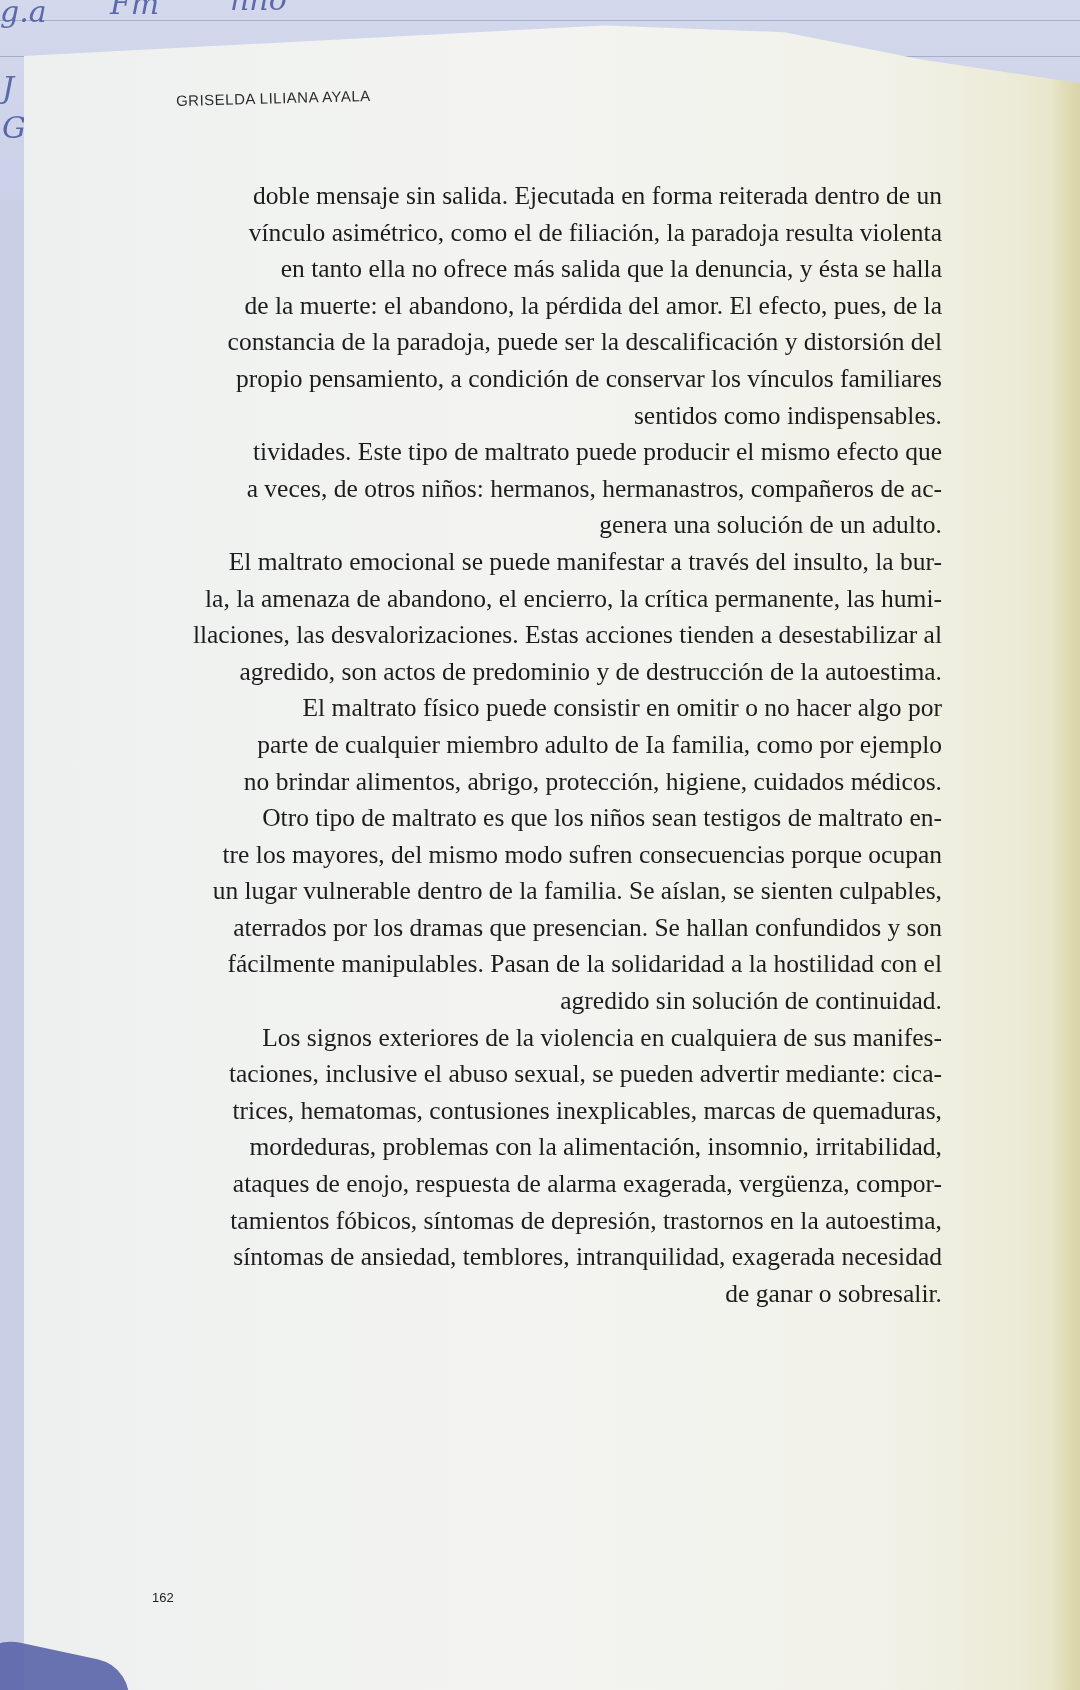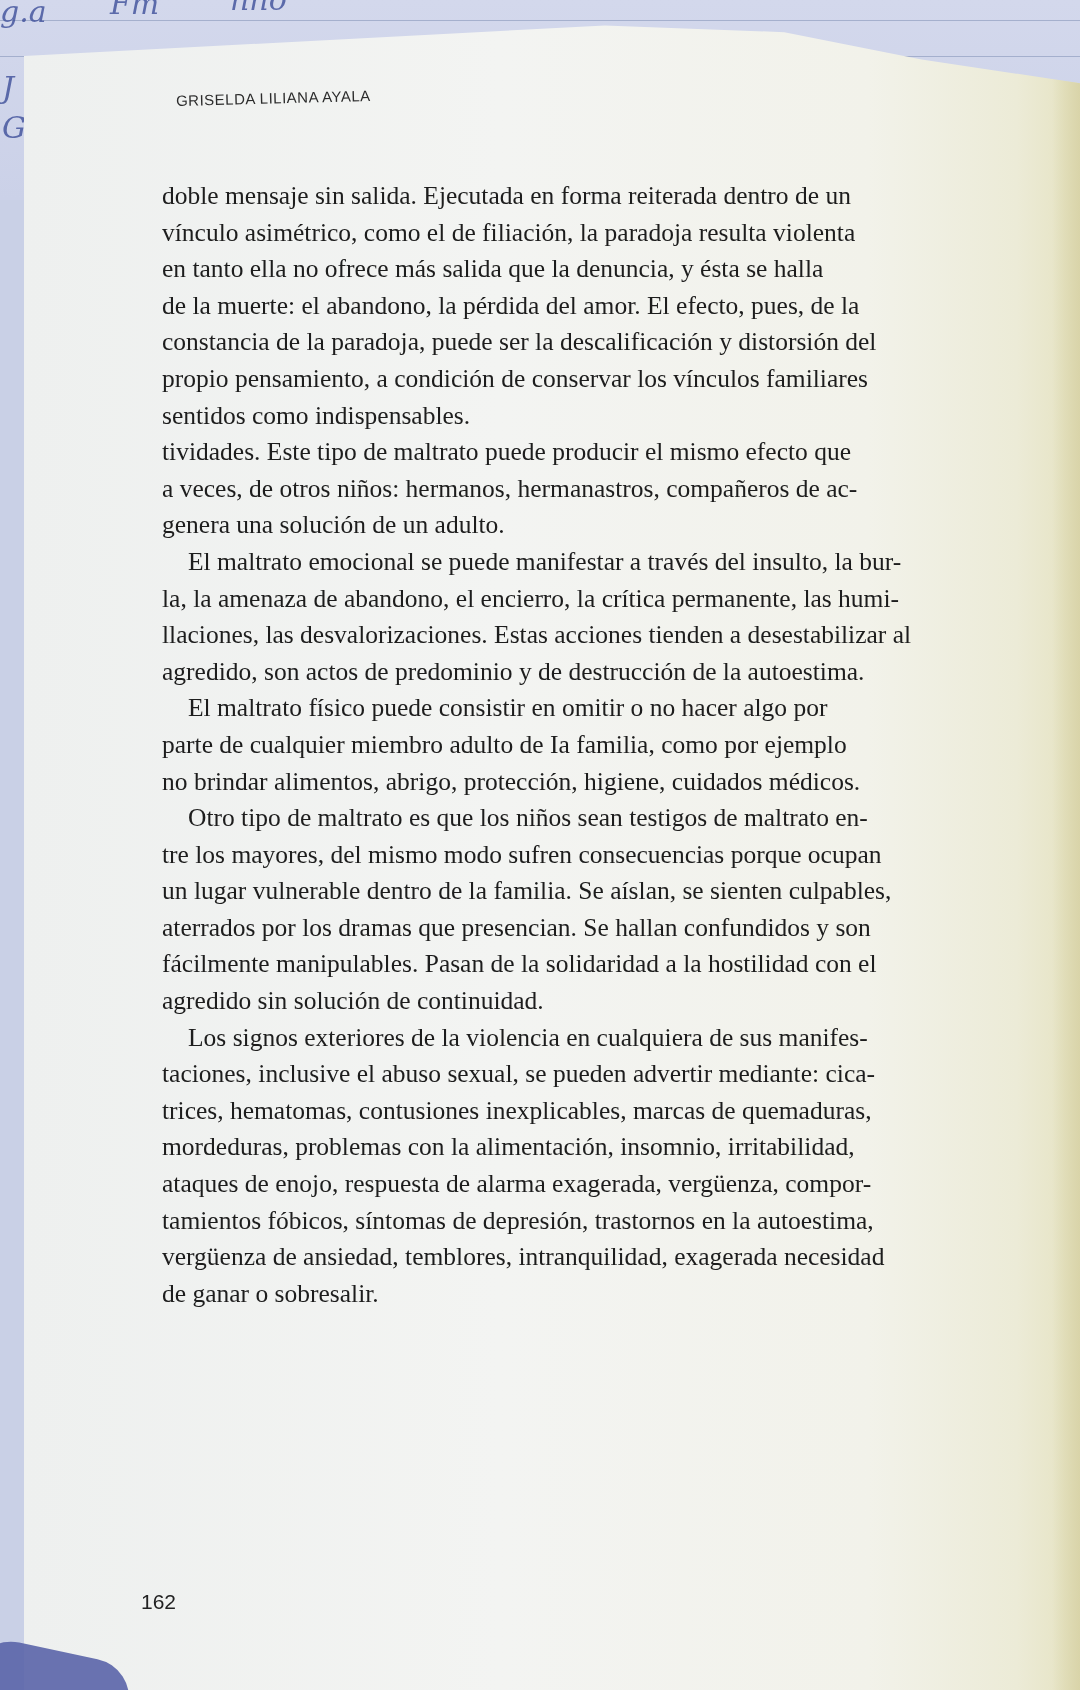--- a/index.html
+++ b/index.html
@@ -67,33 +67,34 @@
       transform-origin: left center;
     }
     .body-text {
       position: absolute;
       left: 162px;
       top: 178px;
       width: 780px;
       color: #1d1d1d;
       font-size: 25.5px;
       line-height: 36.6px;
+      text-align: right;
     }
     .line {
       white-space: nowrap;
       display: block;
       height: 36.6px;
     }
     .line.indent { padding-left: 26px; }
     .page-number {
       position: absolute;
-      left: 141px;
+      left: 152px;
       top: 1590px;
       font-family: "Liberation Sans", "DejaVu Sans", sans-serif;
-      font-size: 21px;
+      font-size: 13px;
       color: #222;
     }
     .thumb {
       position: absolute;
       left: -30px;
       bottom: -40px;
       width: 160px;
       height: 80px;
       background: #5a64a8;
       border-radius: 40px;
@@ -143,19 +144,19 @@
     <span class="line">un lugar vulnerable dentro de la familia. Se aíslan, se sienten culpables,</span>
     <span class="line">aterrados por los dramas que presencian. Se hallan confundidos y son</span>
     <span class="line">fácilmente manipulables. Pasan de la solidaridad a la hostilidad con el</span>
     <span class="line">agredido sin solución de continuidad.</span>
     <span class="line indent">Los signos exteriores de la violencia en cualquiera de sus manifes-</span>
     <span class="line">taciones, inclusive el abuso sexual, se pueden advertir mediante: cica-</span>
     <span class="line">trices, hematomas, contusiones inexplicables, marcas de quemaduras,</span>
     <span class="line">mordeduras, problemas con la alimentación, insomnio, irritabilidad,</span>
     <span class="line">ataques de enojo, respuesta de alarma exagerada, vergüenza, compor-</span>
     <span class="line">tamientos fóbicos, síntomas de depresión, trastornos en la autoestima,</span>
-    <span class="line">vergüenza de ansiedad, temblores, intranquilidad, exagerada necesidad</span>
+    <span class="line">síntomas de ansiedad, temblores, intranquilidad, exagerada necesidad</span>
     <span class="line">de ganar o sobresalir.</span>
   </div>
 
 <div class="page-number">162</div>
 
 <div class="thumb"></div>
 
 </body></html>

